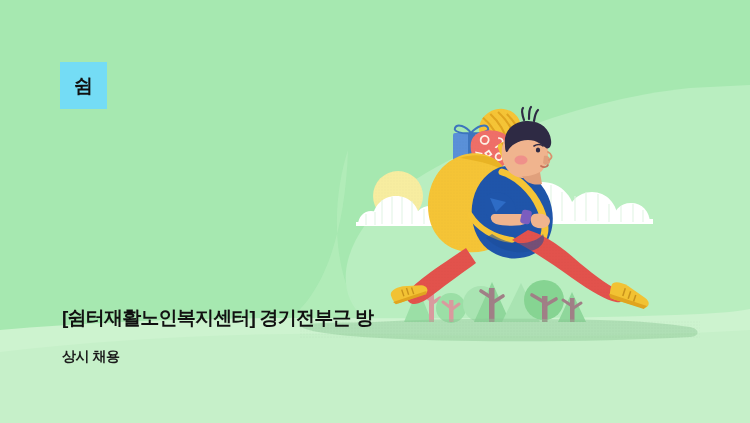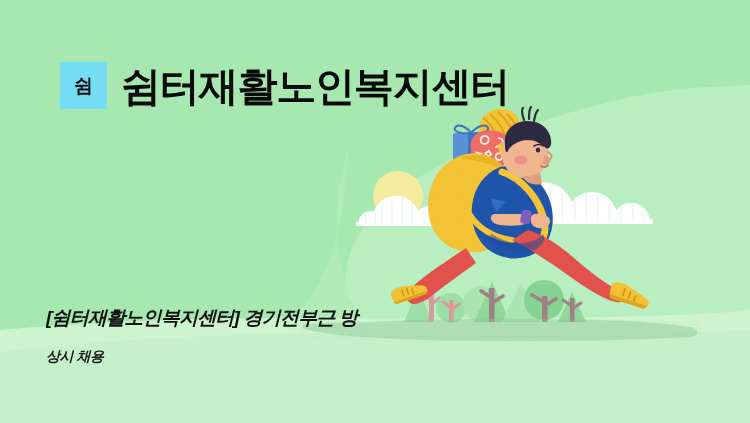--- a/index.html
+++ b/index.html
@@ -20,21 +20,21 @@
     width:47px;height:47px;background:#74dcf5;
     display:flex;align-items:center;justify-content:center;
     font-size:19px;font-weight:700;color:#111;line-height:1;
   }
   .org-title{
     font-size:40px;font-weight:700;color:#0b0b0b;letter-spacing:-1.2px;
     white-space:nowrap;line-height:1;
   }
 
   
-  .footer{position:absolute;left:46px;top:305px;z-index:5;width:360px;font-style:italic;}
+  .footer{position:absolute;left:62px;top:305px;z-index:5;width:360px;}
   .job-title{
     font-size:19px;font-weight:700;color:#111;letter-spacing:-0.8px;
     white-space:nowrap;overflow:hidden;line-height:1.35;
   }
   .job-sub{
     margin-top:16px;font-size:14px;font-weight:700;color:#1c1c1c;
     letter-spacing:-0.5px;line-height:1.3;
   }
 </style>
 </head>
@@ -274,21 +274,20 @@
         </g>
 
         <path d="M486,238 C498,250 518,256 534,250 C542,247 546,240 543,234
                  C536,244 512,248 492,234 Z" fill="#1b4c99" opacity="0.55"></path>
       </g>
     </svg>
   </div>
 
   <div class="header">
     <div class="badge">쉼</div>
-    <div class="org-title">쉼터재활노인복지센터</div>
   </div>
 
   <div class="footer">
     <div class="job-title">[쉼터재활노인복지센터] 경기전부근 방</div>
     <div class="job-sub">상시 채용</div>
   </div>
 
 </div>
 
 </body></html>

